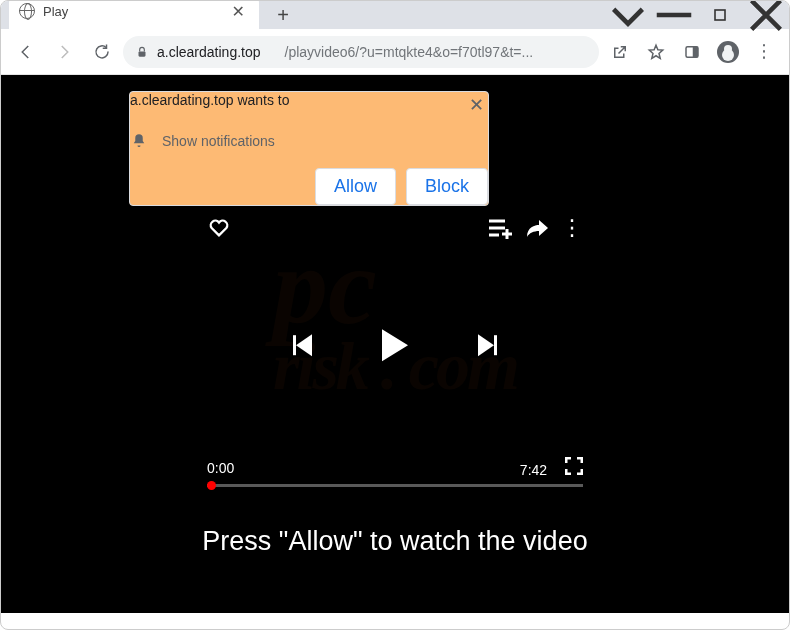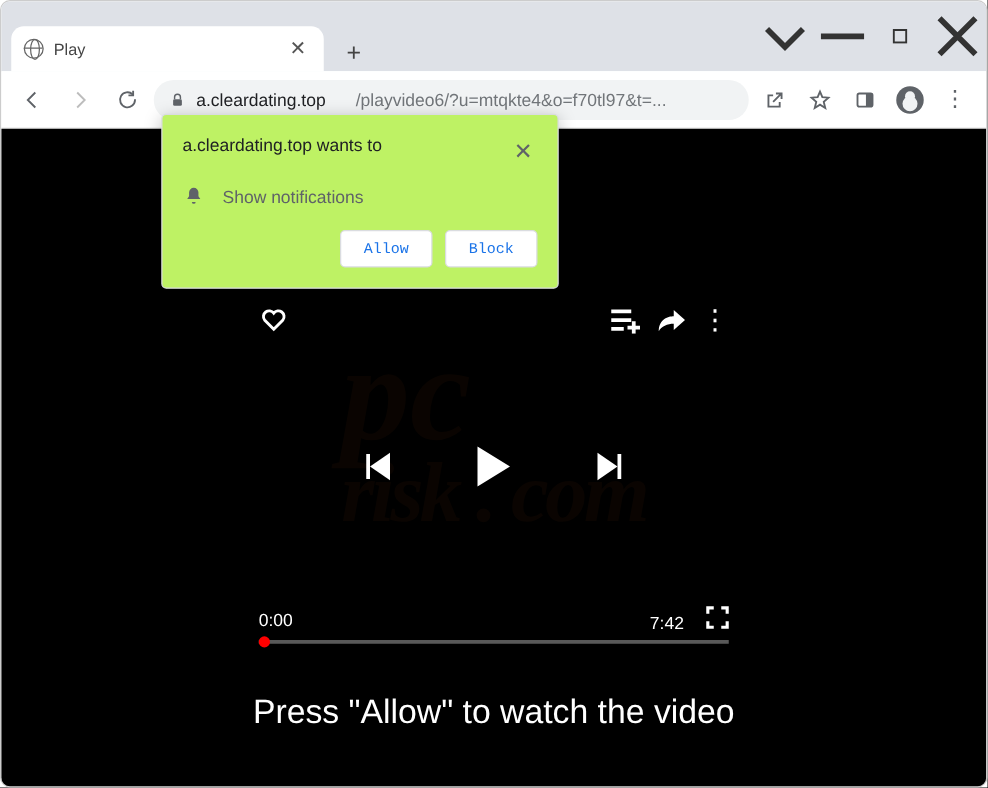--- a/index.html
+++ b/index.html
@@ -8,21 +8,21 @@
     height: 630px;
     font-family: "Segoe UI", Arial, sans-serif;
     background: #fff;
     overflow: hidden;
     border: 1px solid #ccc;
     border-radius: 8px;
     position: relative;
   }
   
   .titlebar {
-    height: 56px;
+    height: 28px;
     display: flex;
     align-items: flex-end;
     background: #dee1e7;
   }
   .tabstrip {
     display: flex;
     align-items: flex-end;
     height: 100%;
     padding-left: 8px;
   }
@@ -159,43 +159,41 @@
     left: 0; right: 0; bottom: 56px;
     text-align: center;
     color: #fff;
     font-size: 27px;
     font-family: Arial, sans-serif;
   }
   
   .perm {
     position: absolute;
     left: 128px; top: 90px;
-    width: 318px;
-    background: #bef264;
+    width: 360px;
+    background: #fdba74;
     border-radius: 4px;
     box-shadow: 0 4px 14px rgba(0,0,0,0.25);
     border: 1px solid #dadce0;
-    padding: 16px;
     font-size: 14px;
     color: #202124;
   }
   .perm-head { display: flex; justify-content: space-between; align-items: flex-start; }
   .perm-close { color: #5f6368; font-size: 18px; cursor: pointer; padding: 2px 4px;}
   .perm-row { display: flex; align-items: center; gap: 14px; margin: 14px 0 18px 0; color: #5f6368; }
   .bell { width: 18px; height: 18px; }
   .perm-actions { display: flex; justify-content: flex-end; gap: 10px; }
   .pbtn {
     border: 1px solid #dadce0;
     background: #fff;
     color: #1a73e8;
-    font-size: 12px;
+    font-size: 18px;
     padding: 7px 18px;
     border-radius: 4px;
     cursor: pointer;
-    font-family: Liberation Mono, monospace;
   }
 
   .pill-tag { 
     width: 24px; height: 22px;
   }
 </style>
 </head>
 <body>
 
 <div class="titlebar">

